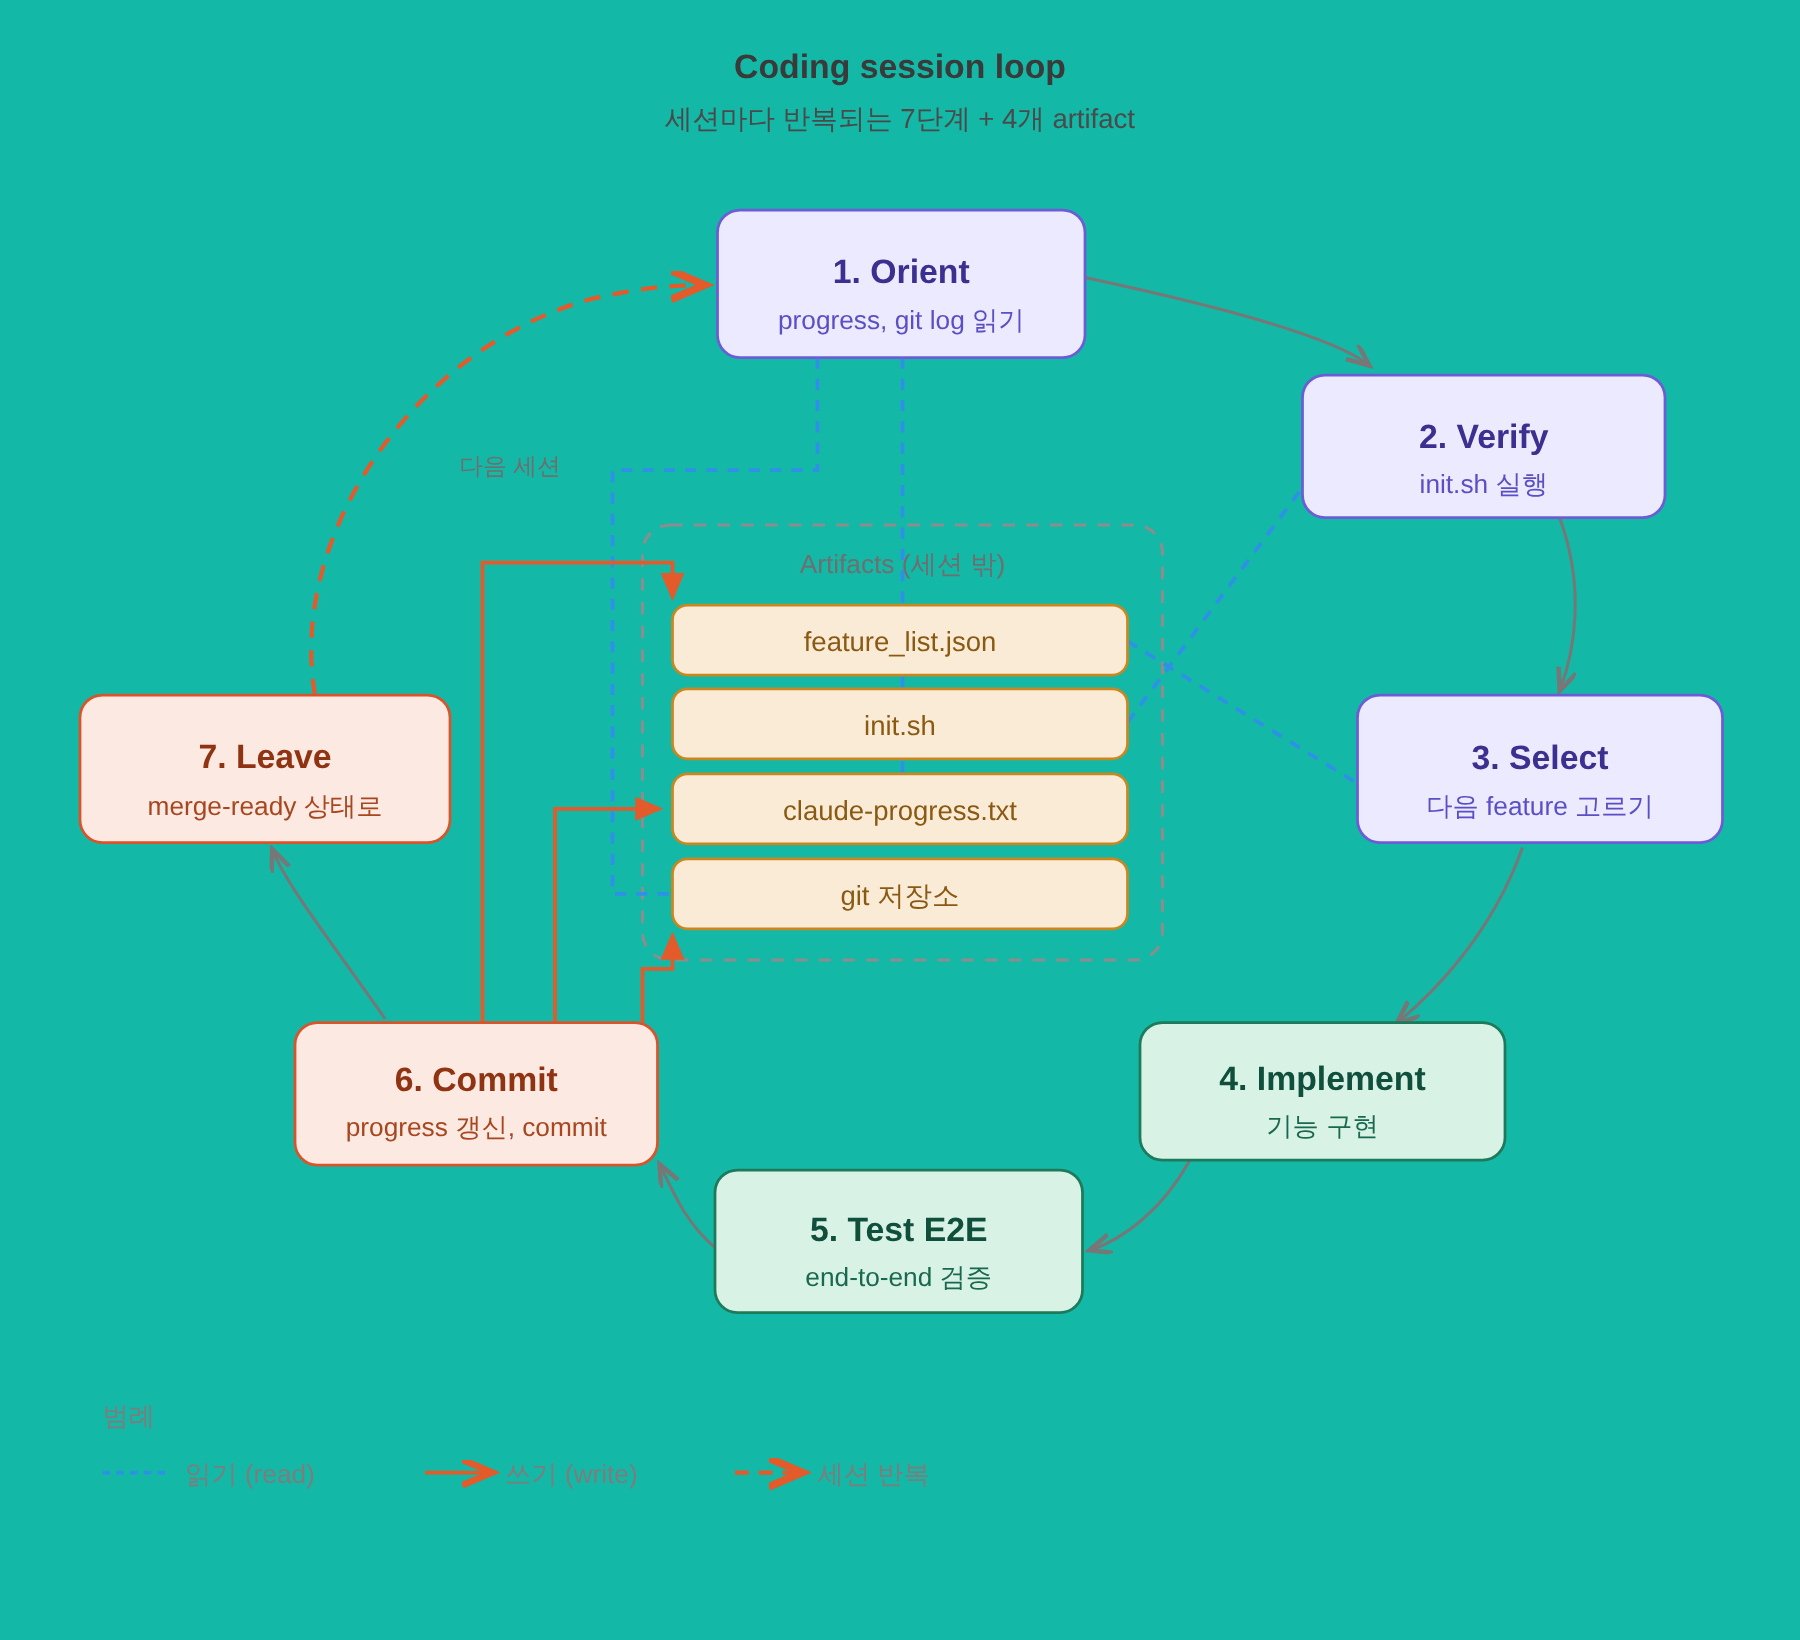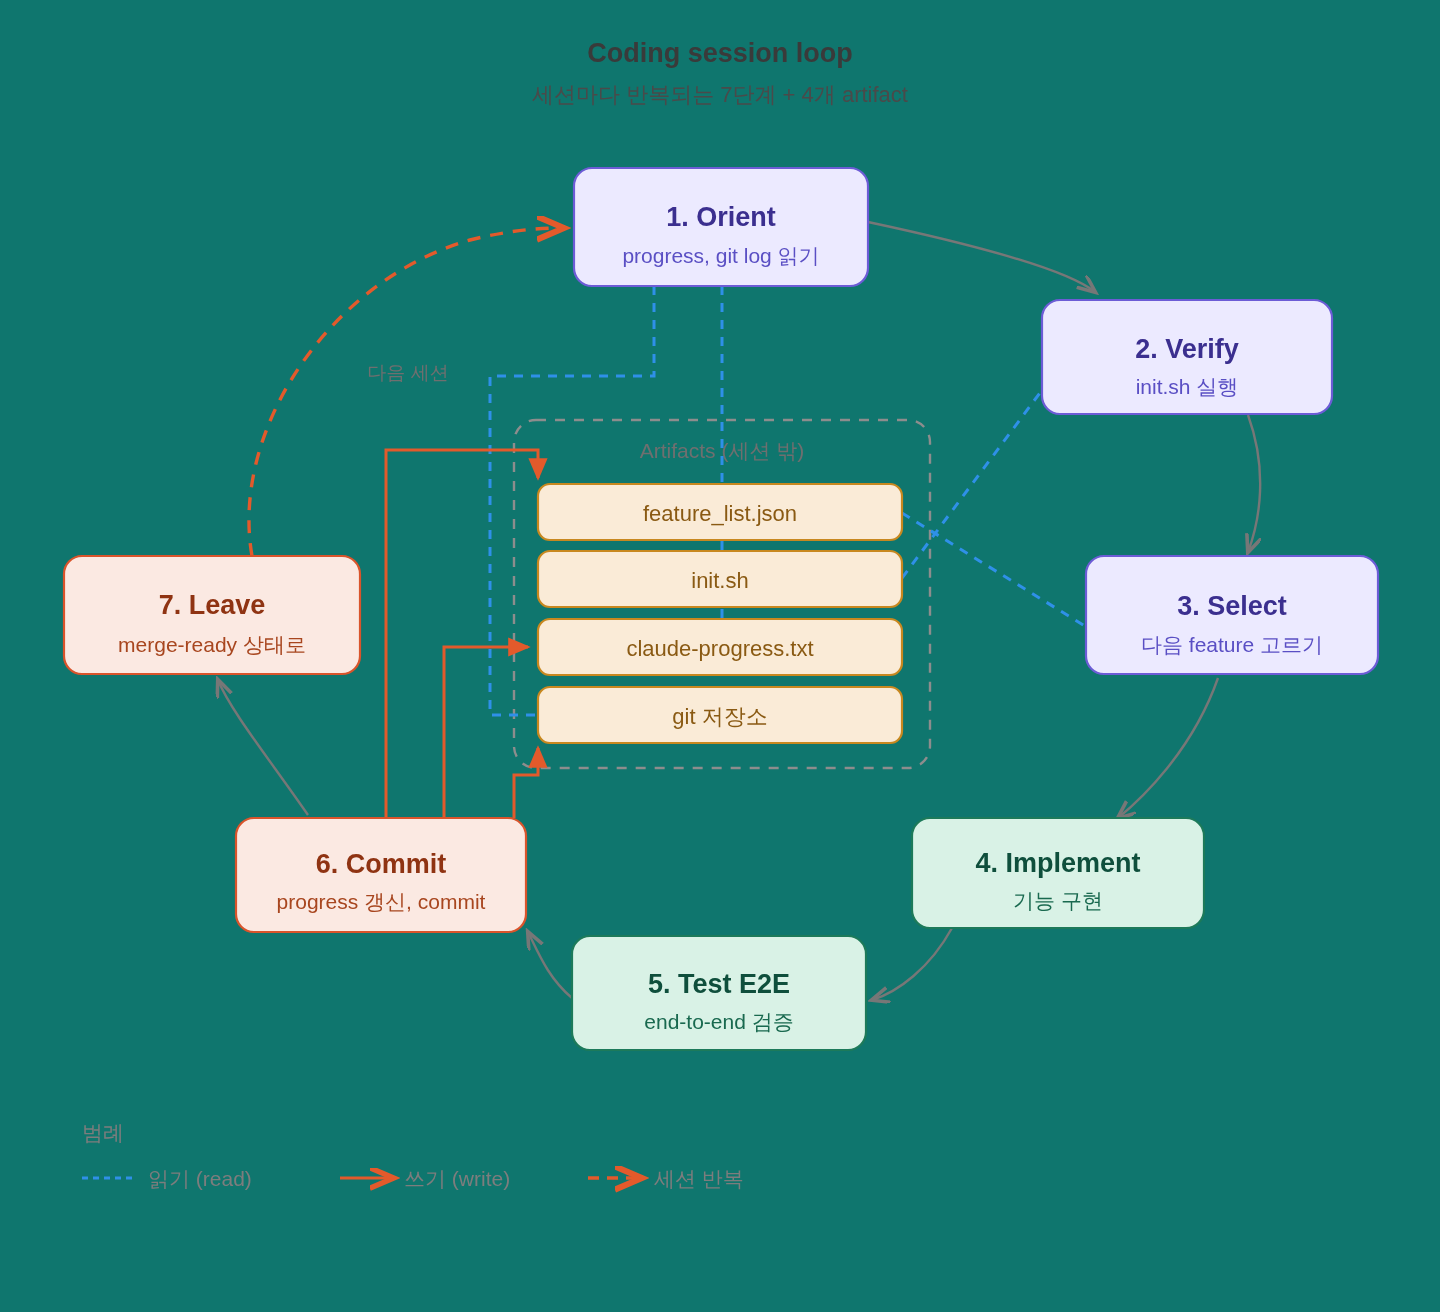--- a/index.html
+++ b/index.html
@@ -1,18 +1,18 @@
 <!DOCTYPE html>
 <html><head>
 <meta charset="utf-8">
 <style>
   html,body{margin:0;padding:0;background:#000;}
   body{width:1440px;height:1312px;overflow:hidden;
        font-family:"Liberation Sans","DejaVu Sans",sans-serif;}
-  #stage{position:relative;width:1440px;height:1312px;background:#0f766e;}
+  #stage{position:relative;width:1440px;height:1312px;background:#14b8a6;}
   svg.diagram{position:absolute;left:0;top:0;width:1440px;height:1312px;}
   .ttl{font-size:27px;fill:#3a3a3a;font-weight:600;text-anchor:middle;}
   .sub{font-size:22px;fill:#4a4a4a;text-anchor:middle;}
   .node-title{font-size:27px;font-weight:700;text-anchor:middle;}
   .node-sub{font-size:21px;text-anchor:middle;}
   .art-label{font-size:22px;text-anchor:middle;fill:#8a5a13;}
   .grp-label{font-size:21px;fill:#6f6f6f;text-anchor:middle;}
   .edge-label{font-size:19px;fill:#6f6f6f;text-anchor:middle;}
   .legend-head{font-size:21px;fill:#7d7d7d;}
   .legend-txt{font-size:21px;fill:#7d7d7d;}

